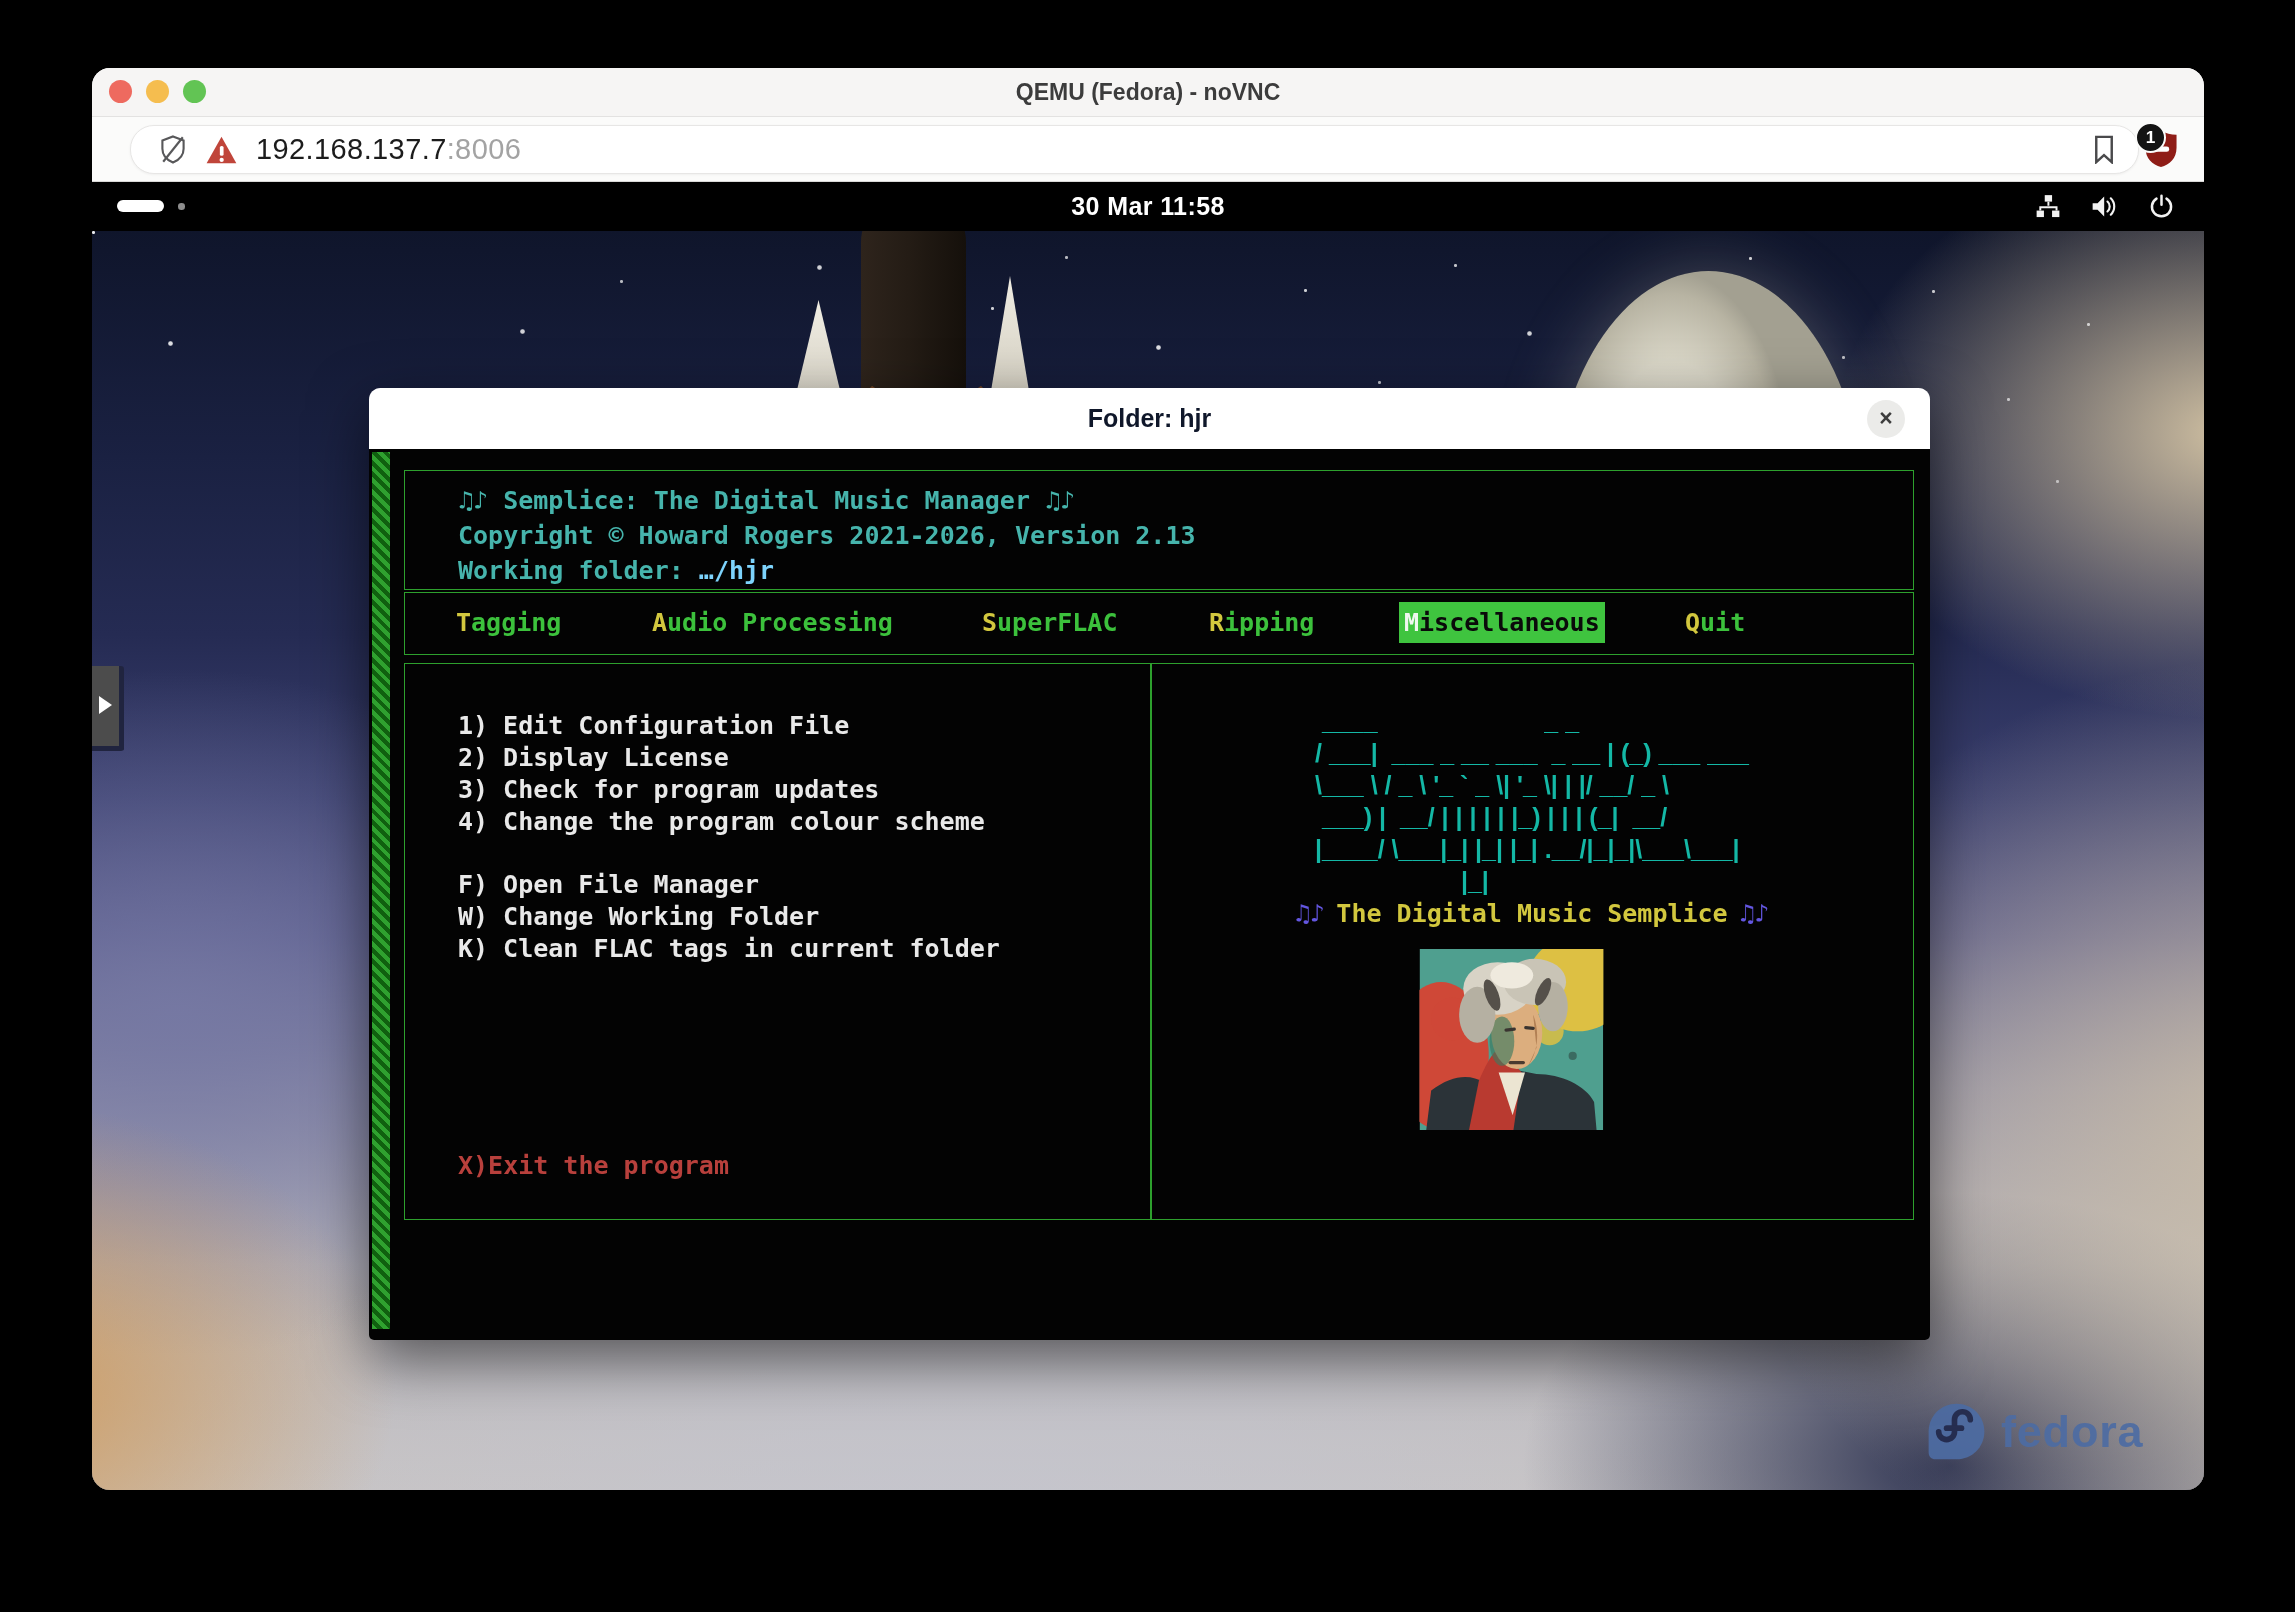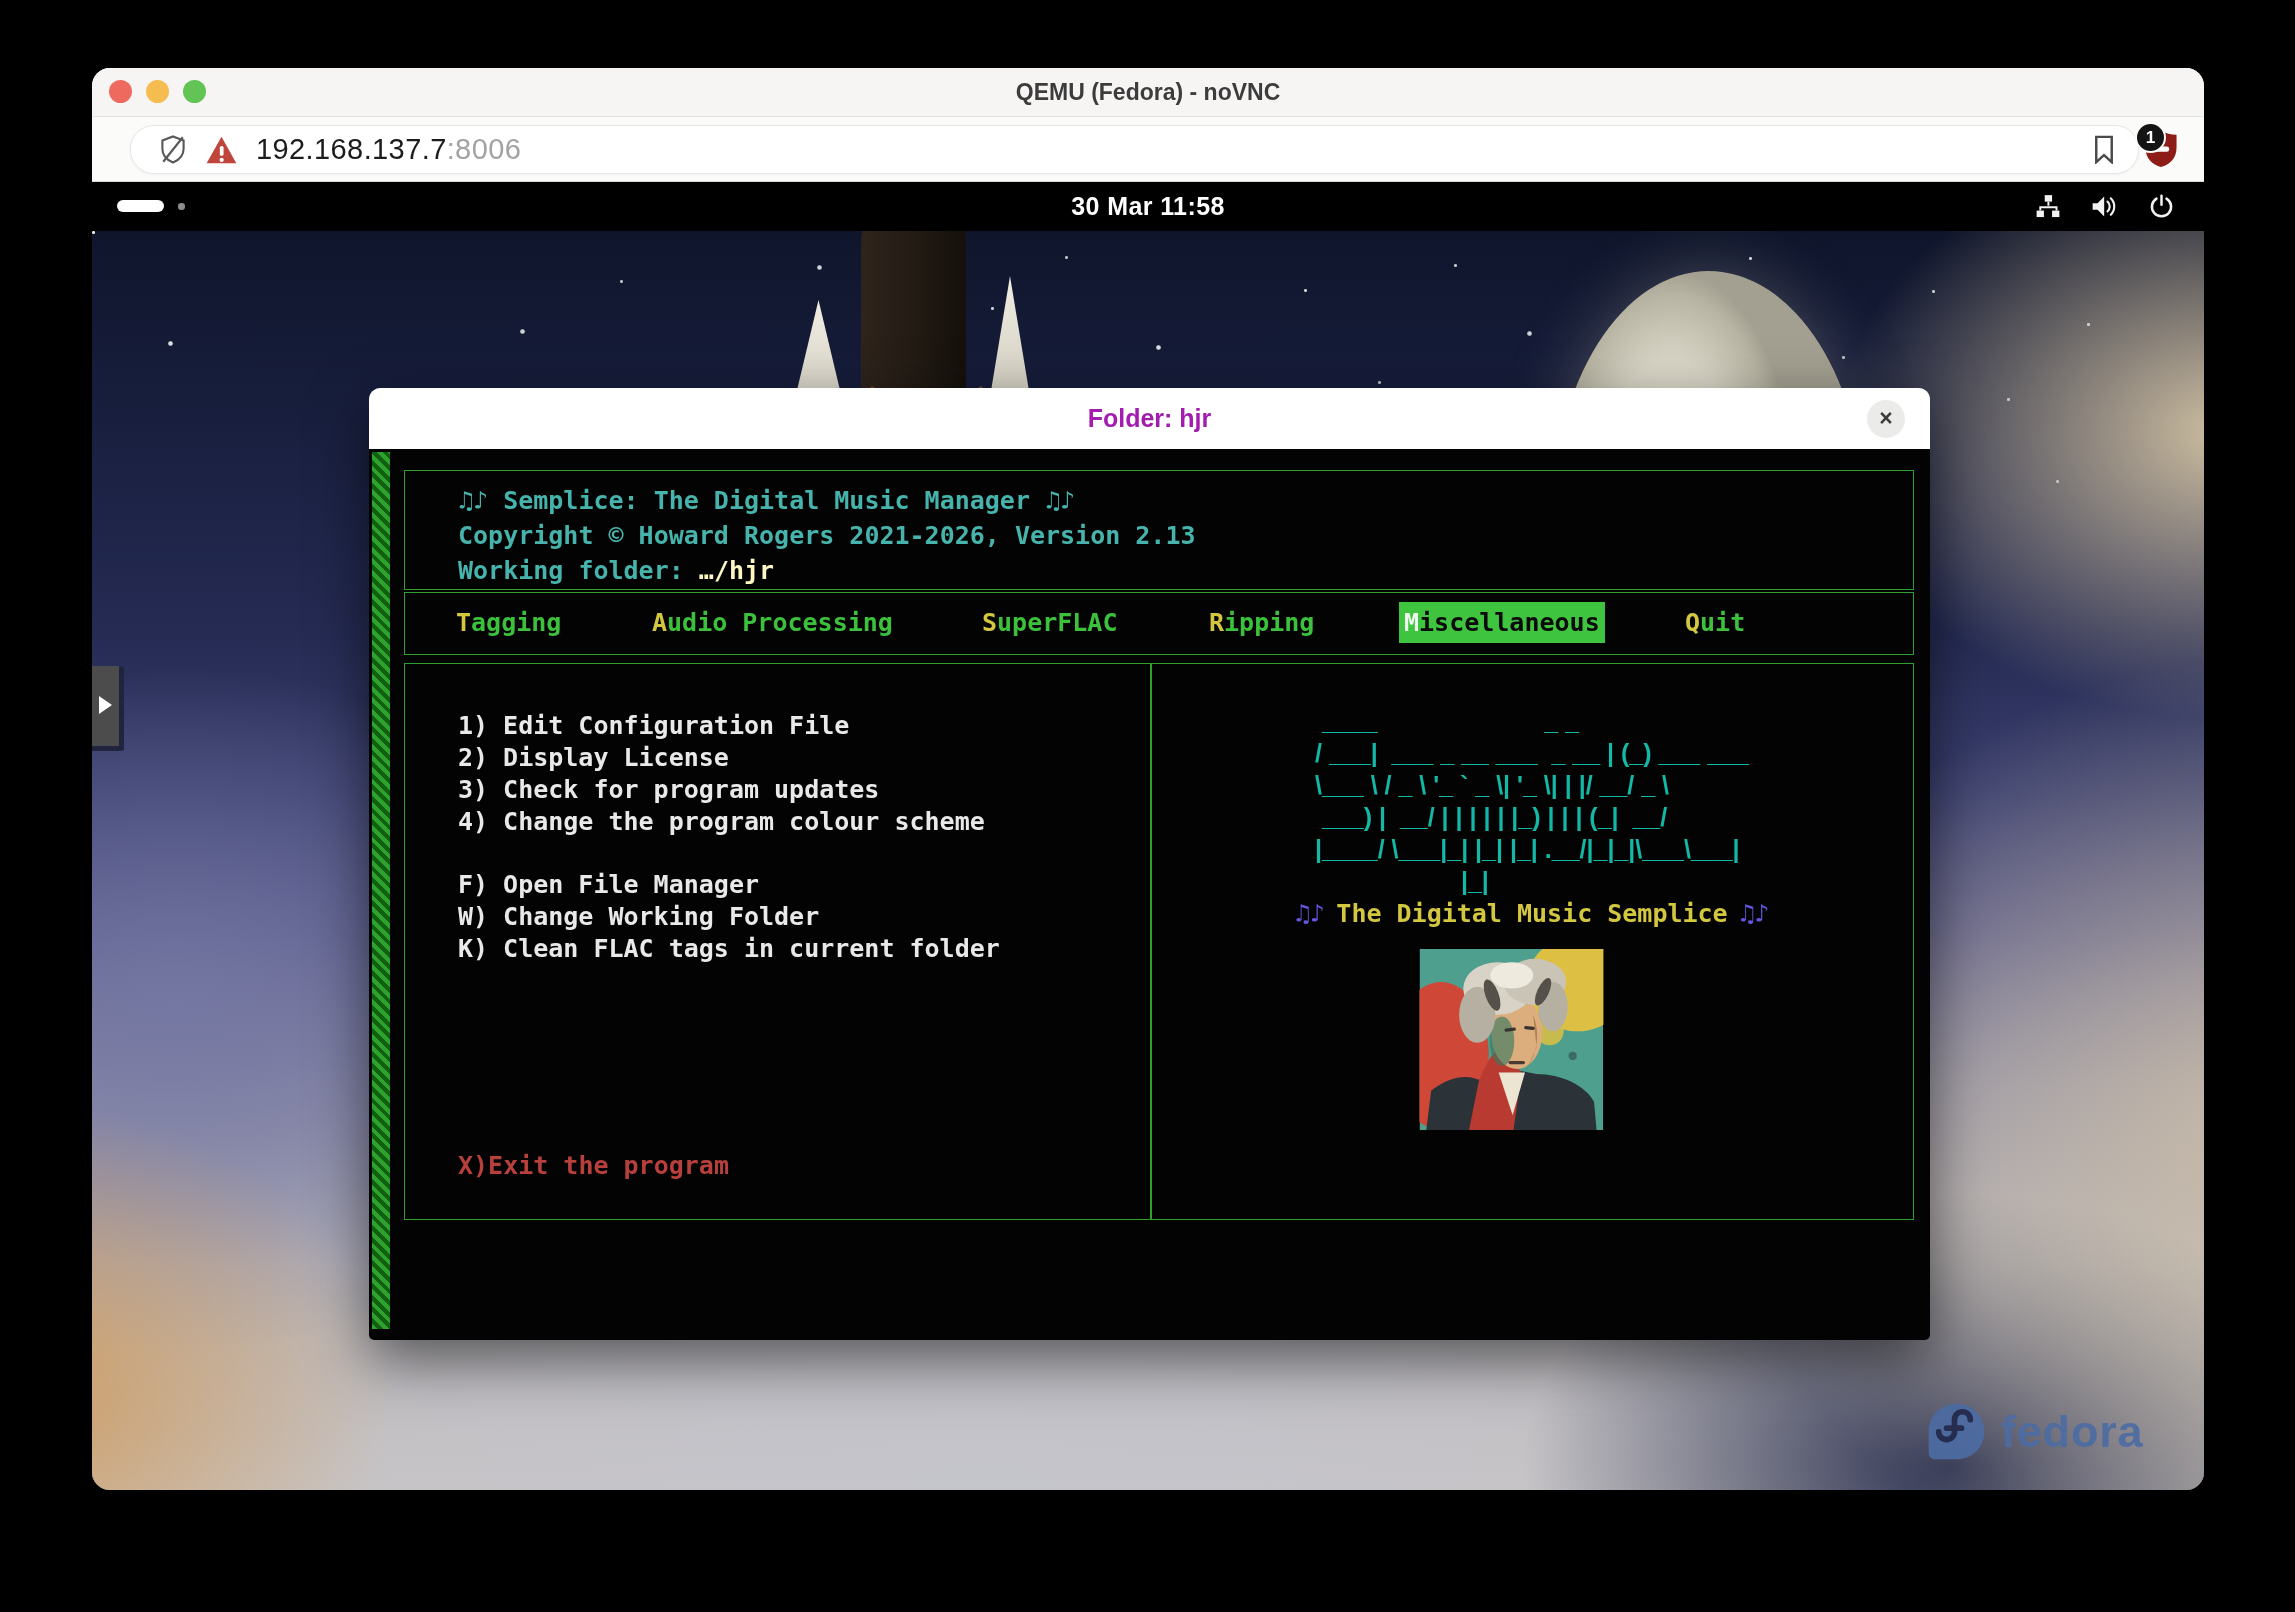--- a/index.html
+++ b/index.html
@@ -85,31 +85,31 @@
                border-left:13px solid #fff;border-top:9px solid transparent;border-bottom:9px solid transparent;}
 
   .fedora{position:absolute;left:1835px;top:1171px;display:flex;align-items:center;gap:15px;opacity:.92;}
   .fedora-word{font-size:45px;font-weight:bold;color:#4d6ca3;letter-spacing:0.8px;}
 
   
   .term{position:absolute;left:277px;top:206px;width:1561px;height:952px;border-radius:11.5px 11.5px 5px 5px;
         box-shadow:0 20px 58px rgba(0,0,0,.55);z-index:7;}
   .term-titlebar{position:relative;height:61px;background:#ffffff;border-radius:11.5px 11.5px 0 0;}
   .term-title{position:absolute;left:0;right:0;top:0;height:60px;line-height:61px;text-align:center;
-              font-size:25px;font-weight:bold;color:#a21caf;}
+              font-size:25px;font-weight:bold;color:#0f172a;}
   .term-close{position:absolute;right:25px;top:11.5px;width:38px;height:38px;border-radius:50%;background:#ebebe9;
               text-align:center;line-height:36px;font-size:23px;font-weight:bold;color:#3d3d3d;cursor:default;}
   .term-body{position:relative;height:891px;background:#030303;border-radius:0 0 5px 5px;overflow:hidden;
              font-family:"DejaVu Sans Mono", monospace;font-weight:bold;font-size:25px;}
   .stripe{position:absolute;left:3.3px;top:3.3px;width:18px;height:877px;
           background:repeating-linear-gradient(45deg,#2fa12f 0 4.1px,#10600f 4.1px 8.2px);}
   .tbox{position:absolute;left:35px;width:1510px;border:1.6px solid #2da02d;box-sizing:border-box;}
   .box-header{top:20.6px;height:120px;padding:12.4px 0 0 53px;line-height:35px;}
   .c-cyan{color:#46b4ac;}
-  .c-yellow{color:#fef9c3;}
+  .c-yellow{color:#7dd3fc;}
   .box-menu{top:143px;height:63px;}
   .mitem{position:absolute;top:0;height:59px;line-height:59px;color:#3cc13c;}
   .mitem .accel{color:#d2c73e;}
   .mitem.active{background:#3fc43f;color:#0a0a0a;padding:0 5px;margin-left:-5px;height:41px;line-height:41px;top:9px;}
   .mitem.active .accel{color:#eef7ee;}
   .box-main{top:214px;height:557px;}
   .vdivider{position:absolute;left:745px;top:0;bottom:0;width:1.6px;background:#2da02d;}
   .left-pane{position:absolute;left:0;top:0;width:745px;height:554px;color:#e9e9e9;}
   .left-items{padding:46px 0 0 53px;line-height:32px;}
   .trow .tkey{margin-right:15px;}

